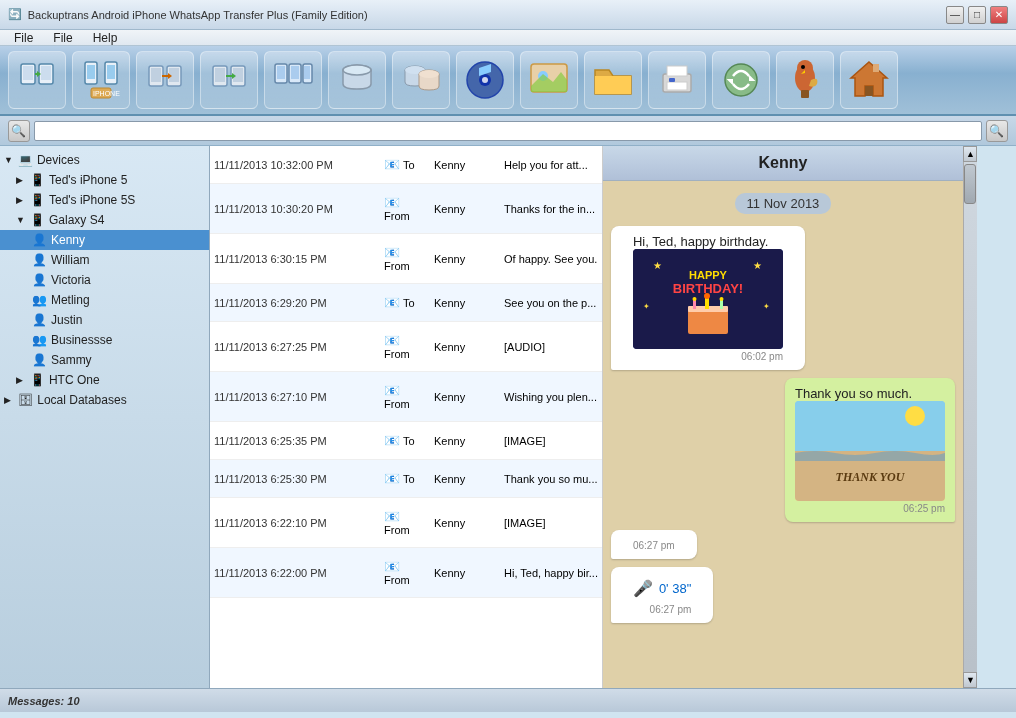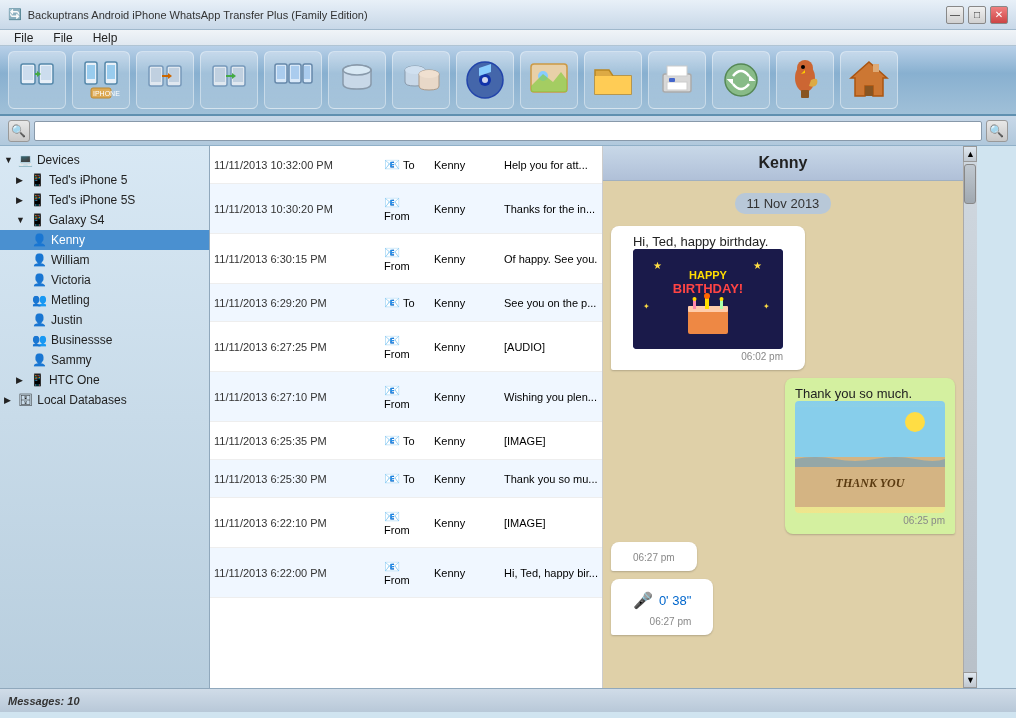--- a/index.html
+++ b/index.html
@@ -214,21 +214,21 @@
     .birthday-img {
       width: 150px; height: 100px;
       background: linear-gradient(135deg, #1a1a4a, #2244aa);
       border-radius: 4px;
       display: flex; align-items: center; justify-content: center;
       flex-direction: column;
       position: relative;
       overflow: hidden;
     }
     .thankyou-img {
-      width: 150px; height: 112px;
+      width: 150px; height: 100px;
       background: linear-gradient(to bottom, #87ceeb, #f0e68c);
       border-radius: 4px;
       display: flex; align-items: center; justify-content: center;
       overflow: hidden;
       position: relative;
     }
     .audio-msg { display: flex; align-items: center; gap: 6px; padding: 4px 0; }
     .mic-icon { font-size: 16px; }
     .audio-time { color: #0066cc; font-size: 13px; }
 

